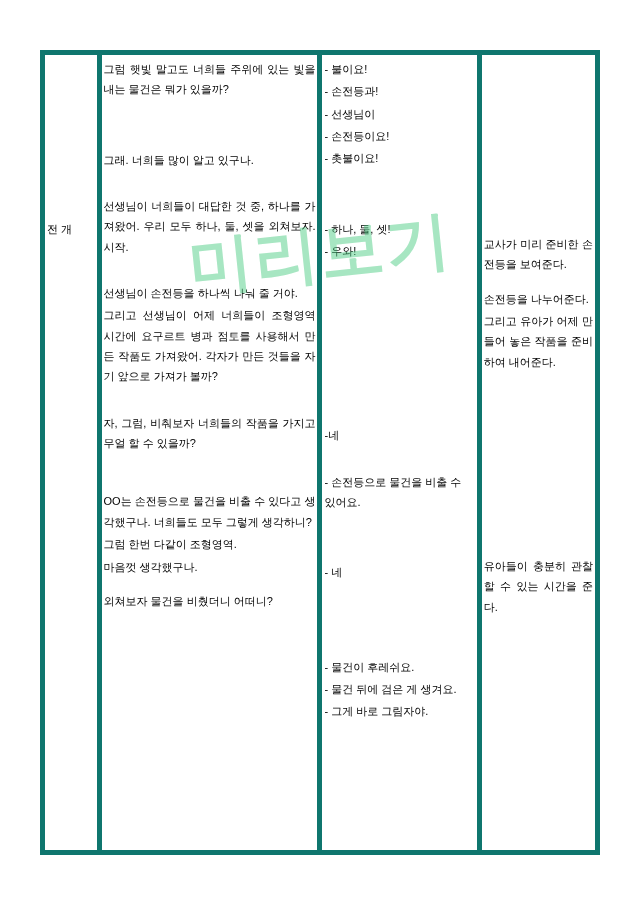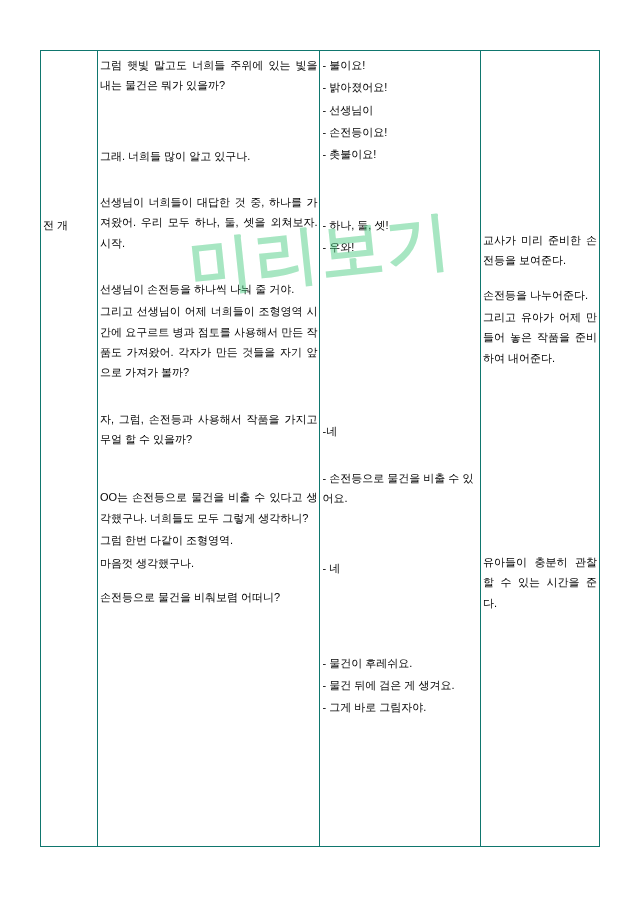--- a/index.html
+++ b/index.html
@@ -1,18 +1,18 @@
 <!DOCTYPE html>
 <html><head>
 <meta charset="utf-8">
 <style>
   html,body{margin:0;padding:0;background:#fff;font-family:"Malgun Gothic","Apple SD Gothic Neo",sans-serif;font-size:11px;line-height:1.85;color:#000}
   .page{width:640px;height:905px;position:relative;box-sizing:border-box;padding:50px 40px}
   table.doc{border-collapse:collapse;width:100%;table-layout:fixed}
-  table.doc td{border:1px solid #0f766e;vertical-align:top;padding:4px 2px}
+  table.doc td{border:5px solid #0f766e;vertical-align:top;padding:4px 2px}
   .col-a{width:55px}
   .col-b{width:215px}
   .col-c{width:155px}
   .col-d{width:115px}
   .wm{position:absolute;left:50%;top:28%;transform:translate(-50%,-50%) rotate(-6deg);font-size:64px;font-weight:800;color:rgba(60,200,120,.45);white-space:nowrap;pointer-events:none;letter-spacing:2px}
   p{margin:0 0 2px}
   .blk{margin-bottom:14px}
   .sp{height:12px}
   .just{text-align:justify}
 </style>
@@ -50,38 +50,38 @@
         <div class="blk">
           <p>선생님이 너희들이 대답한 것 중, 하나를 가져왔어. 우리 모두 하나, 둘, 셋을 외쳐보자. 시작.</p>
         </div>
         <div class="sp"></div>
         <div class="blk">
           <p>선생님이 손전등을 하나씩 나눠 줄 거야.</p>
           <p>그리고 선생님이 어제 너희들이 조형영역 시간에 요구르트 병과 점토를 사용해서 만든 작품도 가져왔어. 각자가 만든 것들을 자기 앞으로 가져가 볼까?</p>
         </div>
         <div class="sp"></div>
         <div class="blk">
-          <p>자, 그럼, 손전등과 사용해서 작품을 가지고 무얼 할 수 있을까?</p>
+          <p>자, 그럼, 비춰보자 너희들의 작품을 가지고 무얼 할 수 있을까?</p>
         </div>
         <div class="sp"></div>
             <div class="sp"></div>
         <div class="blk">
           <p>OO는 손전등으로 물건을 비출 수 있다고 생각했구나. 너희들도 모두 그렇게 생각하니?</p>
           <p>그럼 한번 다같이 조형영역.</p>
           <p>마음껏 생각했구나.</p>
         </div>
         <div class="blk">
-          <p>손전등으로 물건을 비춰보렴 어떠니?</p>
+          <p>외쳐보자 물건을 비췄더니 어떠니?</p>
         </div>
       </td>
 
       <td>
         <div class="blk">
           <p>- 불이요!</p>
-          <p>- 밝아졌어요!</p>
+          <p>- 손전등과!</p>
           <p>- 선생님이</p>
           <p>- 손전등이요!</p>
           <p>- 촛불이요!</p>
         </div>
         <div class="sp"></div>
             <div class="sp"></div>
             <div class="sp"></div>
         <div class="blk">
           <p>- 하나, 둘, 셋!</p>
           <p>- 우와!</p>

